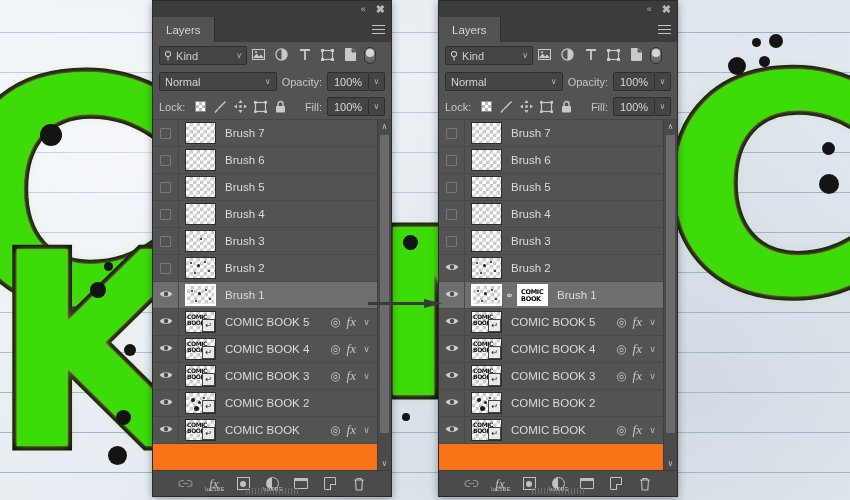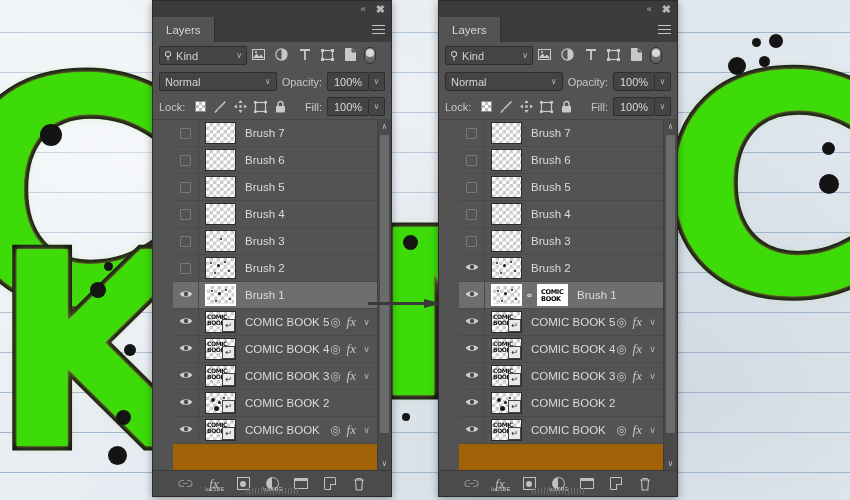--- a/index.html
+++ b/index.html
@@ -157,23 +157,22 @@
       linear-gradient(45deg,#bdbdbd 25%,transparent 25%,transparent 75%,#bdbdbd 75%),
       linear-gradient(45deg,#bdbdbd 25%,transparent 25%,transparent 75%,#bdbdbd 75%);
     background-size: 6px 6px; background-position: 0 0, 3px 3px;
     background-color: #ffffff; border: 1px solid #8a8a8a;
   }
 
   .spacer-rule { height: 1px; background:#464646; flex:none; }
 
   
   .layer-list {
-    flex: 1; position: relative; background: #a16207;
+    flex: 1; position: relative; background: #f97316;
     overflow: hidden;
-    margin-left: 20px;
   }
   .rows { position:absolute; left:0; top:0; right:14px; bottom:0; }
   .layer-row {
     height: 27px; display: flex; align-items: center;
     border-bottom: 1px solid #4a4a4a;
     background: #535353; position: relative;
   }
   .layer-row.selected { background: #6e6e6e; }
   .eye-cell {
     width: 26px; display: flex; align-items: center; justify-content: center;

